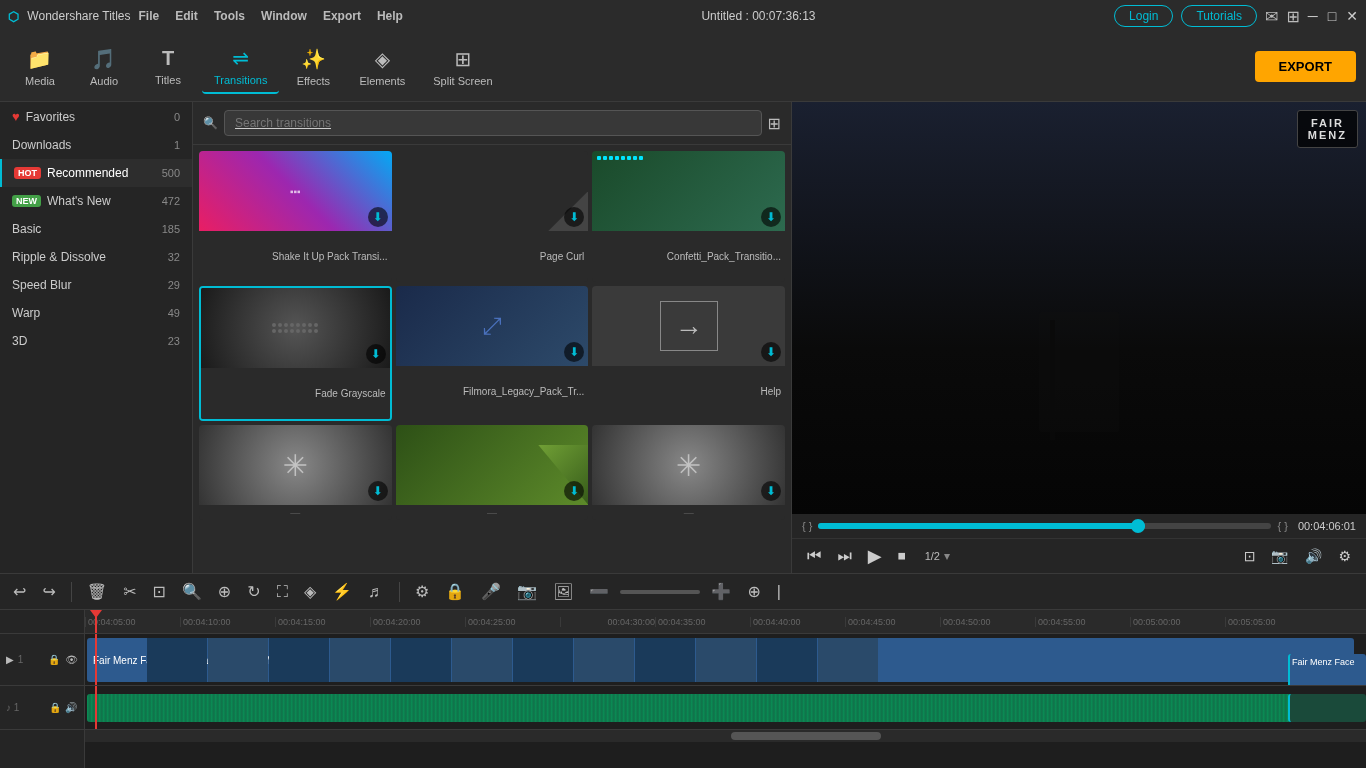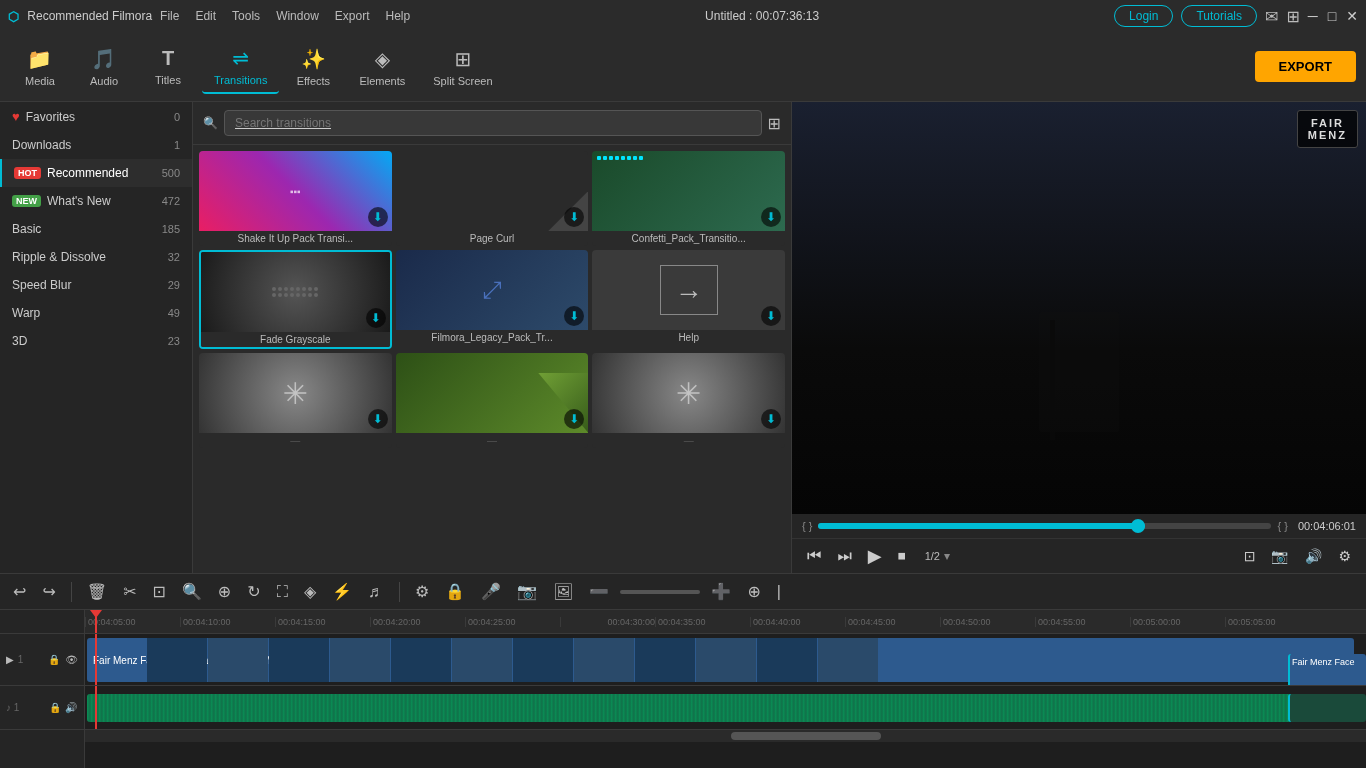--- a/index.html
+++ b/index.html
@@ -3,21 +3,21 @@
   <meta charset="utf-8">
   <style>
     * { margin: 0; padding: 0; box-sizing: border-box; }
     body { width: 1366px; height: 768px; overflow: hidden; font-family: 'Segoe UI', sans-serif; background: #1e1e1e; color: #ccc; font-size: 12px; }
 
     
     .titlebar { height: 32px; background: #2b2b2b; display: flex; align-items: center; padding: 0 8px; justify-content: space-between; }
     .titlebar-left { display: flex; align-items: center; gap: 8px; font-size: 12px; color: #ccc; }
     .titlebar-logo { color: #00bcd4; font-size: 13px; font-weight: bold; }
     .titlebar-menu { display: flex; gap: 16px; font-size: 12px; color: #bbb; }
-    .titlebar-menu span { cursor: pointer; }
+    .titlebar-menu span { cursor: pointer; font-weight: bold; }
     .titlebar-center { font-size: 12px; color: #ccc; }
     .titlebar-right { display: flex; align-items: center; gap: 8px; }
     .btn-login { background: transparent; border: 1.5px solid #00bcd4; color: #00bcd4; padding: 3px 14px; border-radius: 14px; cursor: pointer; font-size: 12px; }
     .btn-tutorials { background: transparent; border: 1.5px solid #00bcd4; color: #00bcd4; padding: 3px 14px; border-radius: 14px; cursor: pointer; font-size: 12px; }
     .win-controls { display: flex; gap: 10px; color: #ccc; font-size: 14px; }
     .win-controls span { cursor: pointer; }
 
     
     .toolbar { height: 70px; background: #2b2b2b; border-bottom: 1px solid #3a3a3a; display: flex; align-items: center; padding: 0 10px; gap: 4px; }
     .toolbar-item { display: flex; flex-direction: column; align-items: center; gap: 4px; padding: 6px 12px; cursor: pointer; border-radius: 4px; color: #bbb; font-size: 11px; min-width: 60px; }
@@ -42,21 +42,21 @@
     
     .transitions-panel { flex: 1; background: #2a2a2a; overflow-y: auto; }
     .search-bar { padding: 8px 10px; display: flex; align-items: center; gap: 6px; border-bottom: 1px solid #3a3a3a; }
     .search-input { flex: 1; background: #383838; border: 1px solid #555; border-radius: 4px; padding: 5px 10px; color: #ccc; font-size: 12px; outline: none; text-decoration: underline; }
     .grid-toggle { color: #bbb; cursor: pointer; font-size: 16px; margin-left: auto; }
 
     .transitions-grid { display: grid; grid-template-columns: repeat(3, 1fr); gap: 4px; padding: 6px; }
     .transition-item { position: relative; cursor: pointer; border-radius: 4px; overflow: hidden; }
     .transition-item.selected { border: 2px solid #00bcd4; }
     .transition-thumb { width: 100%; height: 80px; background: #3a3a3a; display: flex; align-items: center; justify-content: center; position: relative; overflow: hidden; }
-    .transition-label { font-size: 10px; color: #bbb; padding: 2px 4px; background: #2a2a2a; text-align: center; white-space: nowrap; overflow: hidden; text-overflow: ellipsis; }
+    .transition-label { font-size: 10px; color: #bbb; padding: 20px 4px; background: #2a2a2a; text-align: right; white-space: nowrap; overflow: hidden; text-overflow: ellipsis; }
     .download-icon { position: absolute; bottom: 4px; right: 4px; background: rgba(0,0,0,0.6); border-radius: 50%; width: 20px; height: 20px; display: flex; align-items: center; justify-content: center; color: #00bcd4; font-size: 12px; }
 
     
     .preview-panel { width: 575px; background: #1e1e1e; border-left: 1px solid #3a3a3a; display: flex; flex-direction: column; flex-shrink: 0; }
     .preview-video { flex: 1; background: #111; position: relative; display: flex; align-items: center; justify-content: center; overflow: hidden; }
     .preview-controls { background: #252525; padding: 6px 10px; display: flex; align-items: center; gap: 6px; }
     .preview-progress { flex: 1; height: 6px; background: #444; border-radius: 3px; position: relative; }
     .preview-progress-fill { height: 100%; background: #00bcd4; border-radius: 3px; width: 72%; }
     .preview-progress-thumb { position: absolute; right: 28%; top: -4px; width: 14px; height: 14px; background: #00bcd4; border-radius: 50%; }
     .preview-btn { background: none; border: none; color: #ccc; font-size: 16px; cursor: pointer; padding: 2px 5px; }
@@ -85,21 +85,21 @@
     .thumb-star1 { background: radial-gradient(circle, #888, #333); }
     .thumb-page-turn { background: linear-gradient(135deg, #1a3a2a, #4a7a3a); }
     .thumb-star2 { background: radial-gradient(circle, #888, #333); }
   </style>
 </head>
 <body>
 
 <div class="titlebar">
   <div class="titlebar-left">
     <span class="titlebar-logo">⬡</span>
-    <span>Recommended Filmora</span>
+    <span>Wondershare Titles</span>
     <div class="titlebar-menu">
       <span>File</span>
       <span>Edit</span>
       <span>Tools</span>
       <span>Window</span>
       <span>Export</span>
       <span>Help</span>
     </div>
   </div>
   <div class="titlebar-center">

